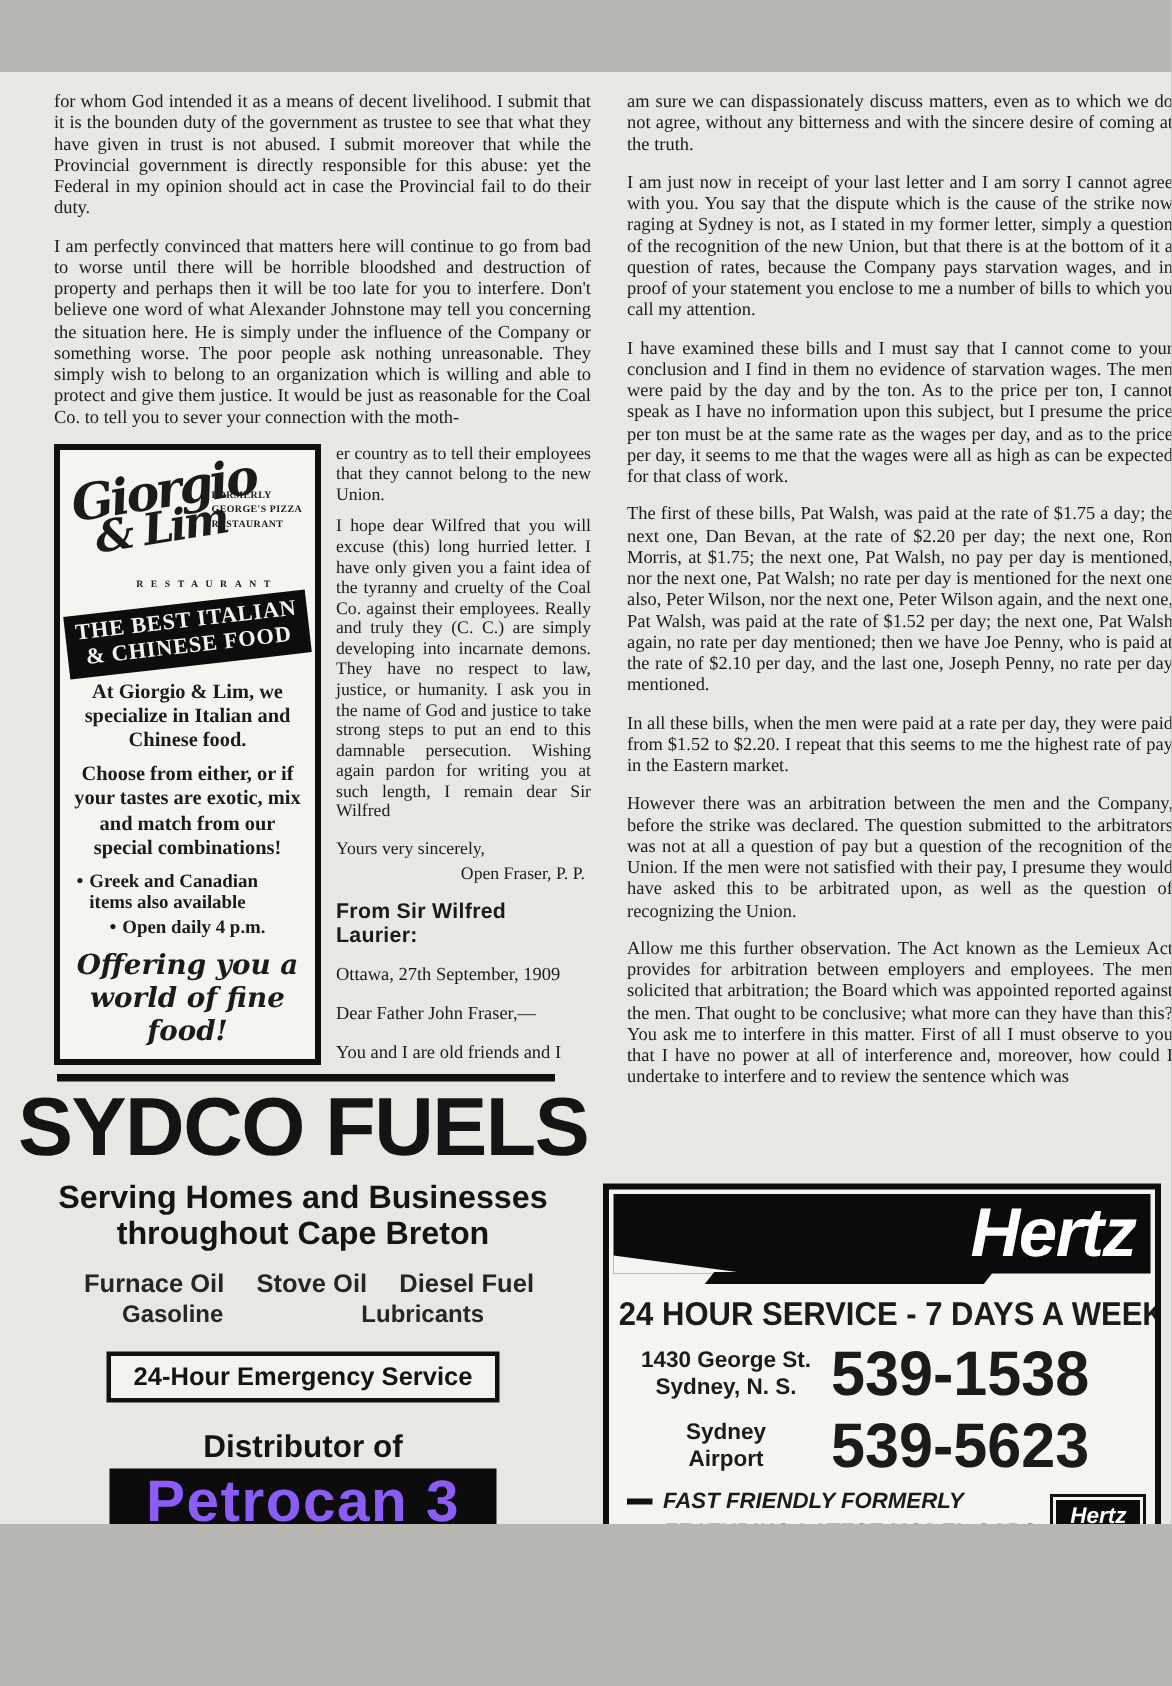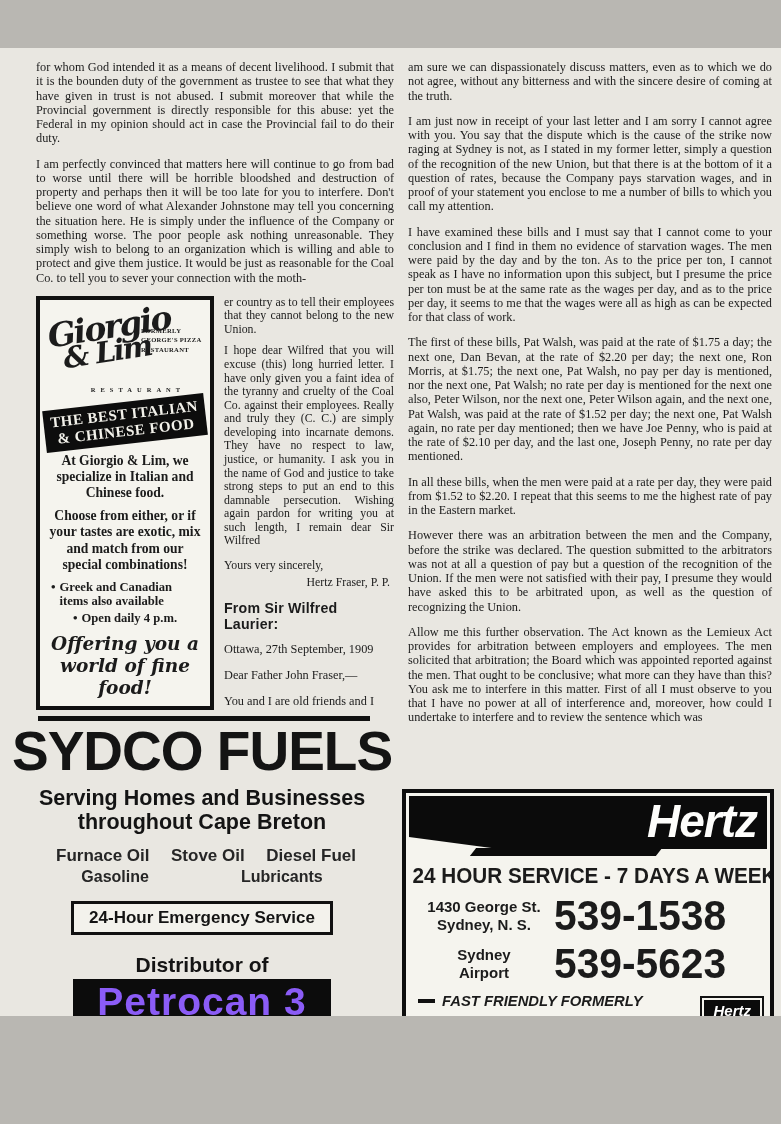--- a/index.html
+++ b/index.html
@@ -1,20 +1,20 @@
 <!DOCTYPE html>
 <html><head>
 <meta charset="utf-8">
 <style>
   html,body{margin:0;padding:0;background:#b9b7b2;}
   .page{position:relative;width:781px;height:968px;background:#e9e7e1;overflow:hidden;
         font-family:"Liberation Serif",serif;color:#1b1b1b;margin-top:48px;}
   
   .col-left{position:absolute;left:36px;top:12px;width:358px;}
-  .col-right{position:absolute;left:408px;top:12px;width:364px;}
+  .col-right{position:absolute;left:418px;top:12px;width:364px;}
   p.body{font-size:12.3px;line-height:1.16;text-align:justify;margin:0 0 11px;}
   
   .wrap-region{display:flex;gap:10px;margin-top:2px;}
   .beside{width:170px;}
   .beside p.body{font-size:11.8px;line-height:1.15;margin:0 0 8px;}
   .closing-line{font-size:11.8px;margin:10px 0 2px;}
   .signature-line{font-size:11.8px;text-align:right;padding-right:4px;margin:0 0 6px;}
   .laurier-h{font-family:"Liberation Sans",sans-serif;font-weight:bold;font-size:14.2px;
              margin:10px 0 10px;letter-spacing:.2px;}
   .laurier-line{font-size:12.3px;margin:0 0 11px;}
@@ -139,21 +139,21 @@
           <div>536 George St., Sydney</div>
 
         </div>
 
       </div>
 
       <div class="beside">
         <p class="body">er country as to tell their employees that they cannot belong to the new Union.</p>
         <p class="body">I hope dear Wilfred that you will excuse (this) long hurried letter. I have only given you a faint idea of the tyranny and cruelty of the Coal Co. against their employees. Really and truly they (C. C.) are simply developing into incarnate demons. They have no respect to law, justice, or humanity. I ask you in the name of God and justice to take strong steps to put an end to this damnable persecution. Wishing again pardon for writing you at such length, I remain dear Sir Wilfred</p>
         <div class="closing-line">Yours very sincerely,</div>
-        <div class="signature-line">Hertz Fraser, P. P.</div>
+        <div class="signature-line">Open Fraser, P. P.</div>
         <div class="laurier-h">From Sir Wilfred Laurier:</div>
         <div class="laurier-line">Ottawa, 27th September, 1909</div>
         <div class="laurier-line">Dear Father John Fraser,—</div>
         <div class="laurier-line">You and I are old friends and I</div>
       </div>
     </div>
   </div>
 
   <div class="sydco">
     <div class="s-rule"></div>

